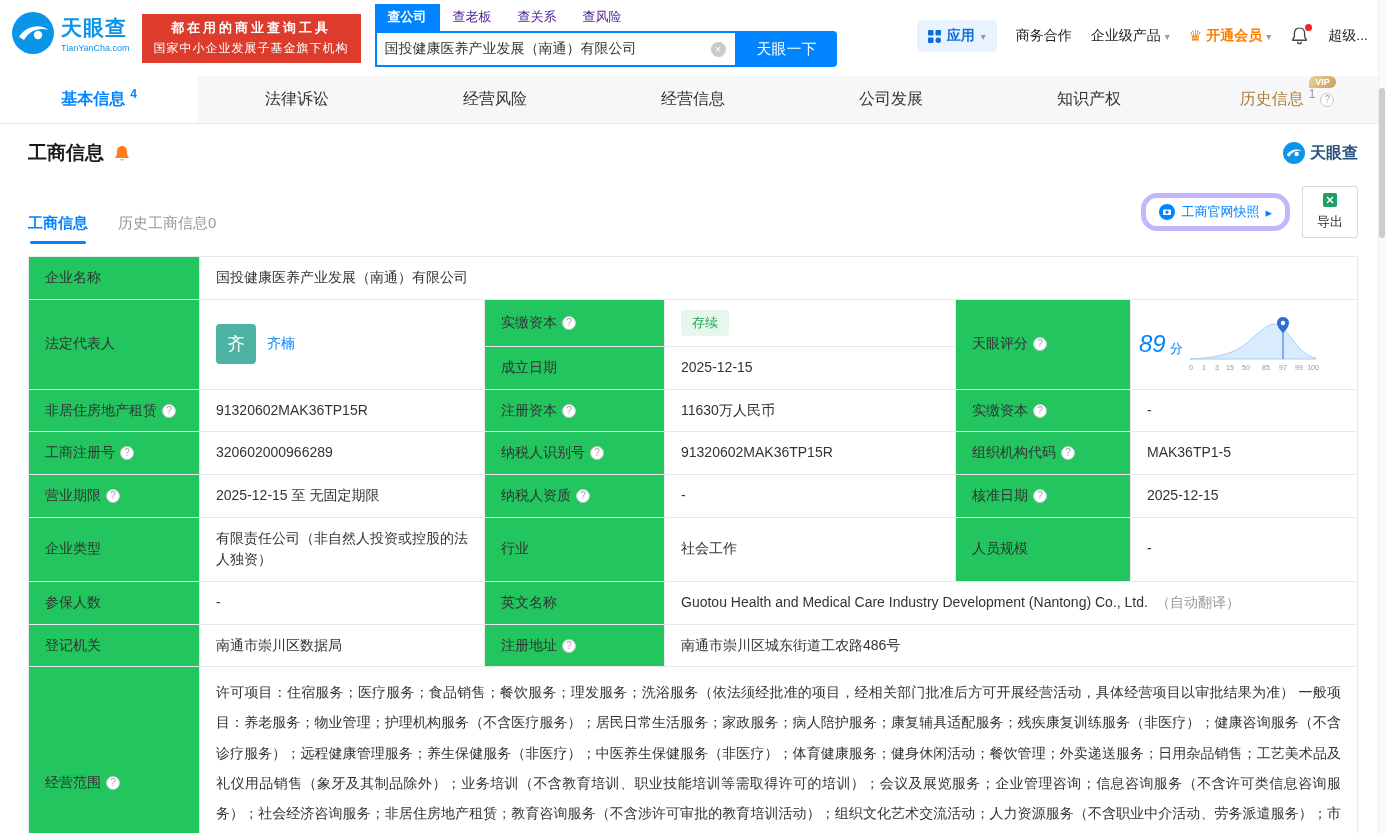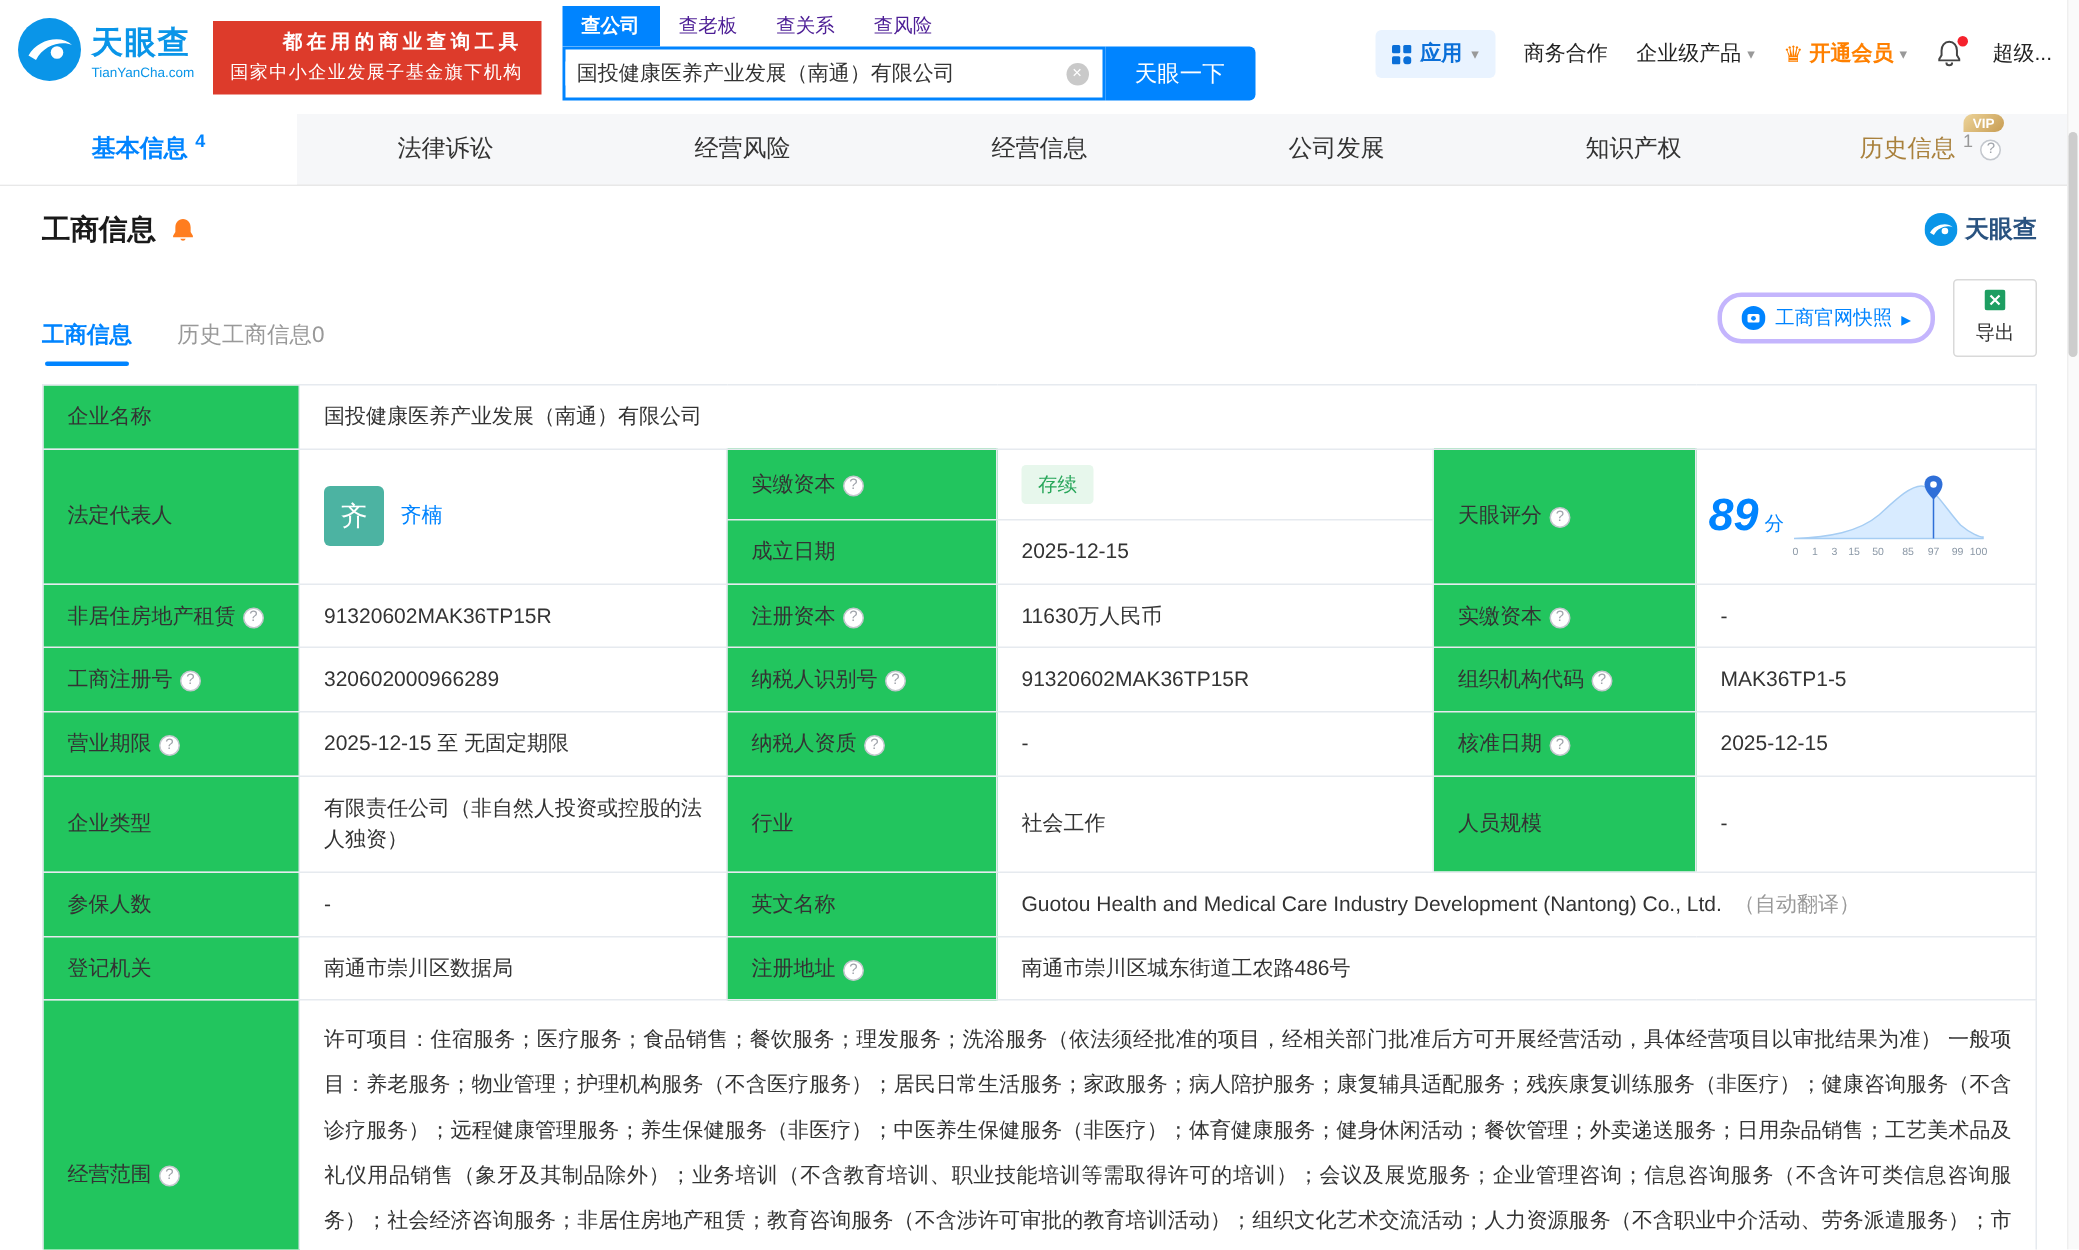--- a/index.html
+++ b/index.html
@@ -5,21 +5,21 @@
 <style>
   * { box-sizing: border-box; margin: 0; padding: 0; }
   html,body { width:1386px; height:833px; overflow:hidden; }
   body { font-family:"Liberation Sans","DejaVu Sans",sans-serif; color:#333; background:#fff; position:relative; }
 
   
   .topbar { display:flex; align-items:flex-start; padding:4px 18px 0 12px; height:68px; }
   .logo-block { display:flex; align-items:center; gap:7px; margin-top:8px; cursor:pointer; }
   .logo-text .cn { font-size:21px; font-weight:bold; color:#0a95e8; letter-spacing:1px; }
   .logo-text .en { font-size:9px; color:#0a95e8; margin-top:1px; }
-  .promo { margin-left:12px; margin-top:10px; background:#dd3b2b; color:#fff; padding:5px 12px 6px; text-align:right; }
+  .promo { margin-left:12px; margin-top:10px; background:#dd3b2b; color:#fff; padding:5px 12px 6px; text-align:center; }
   .promo .l1 { font-size:13px; font-weight:bold; letter-spacing:3px; }
   .promo .l2 { font-size:12px; letter-spacing:1px; margin-top:3px; }
 
   .search-block { margin-left:14px; }
   .search-tabs { display:flex; font-size:13px; }
   .search-tab { padding:4px 13px 5px; cursor:pointer; color:#4c1d95; }
   .search-tab.active { background:#0084ff; color:#fff; font-weight:bold; }
   .search-row { display:flex; }
   .input-wrap { width:362px; height:36px; border:2px solid #0084ff; display:flex; align-items:center; background:#fff; }
   .input-wrap input { flex:1; border:none; outline:none; font-size:14px; padding:0 8px; color:#333; min-width:0; }
@@ -53,34 +53,34 @@
   .title-wrap { display:flex; align-items:center; gap:9px; }
   .section-title { font-size:19px; font-weight:bold; color:#1a1a1a; }
   .mini-logo { display:flex; align-items:center; gap:5px; }
   .mini-logo .t { font-size:16px; font-weight:bold; color:#2a5380; }
 
   .subtab-row { display:flex; align-items:flex-end; margin-top:20px; }
   .subtab { font-size:15px; margin-right:30px; padding-bottom:11px; position:relative; color:#999; cursor:pointer; }
   .subtab.active { color:#0084ff; font-weight:bold; }
   .subtab.active::after { content:""; position:absolute; left:2px; right:2px; bottom:0; height:3px; background:#0084ff; border-radius:2px; }
   .subtab-actions { margin-left:auto; display:flex; gap:12px; align-items:center; padding-bottom:6px; }
-  .snapshot-btn { display:flex; align-items:center; gap:6px; border:3px solid #c4b5fd; color:#0084ff; border-radius:16px; padding:5px 13px; font-size:13px; background:#fff; cursor:pointer; }
+  .snapshot-btn { display:flex; align-items:center; gap:6px; border:5px solid #c4b5fd; color:#0084ff; border-radius:16px; padding:5px 13px; font-size:13px; background:#fff; cursor:pointer; }
   .export-btn { display:flex; align-items:center; gap:6px; border:1px solid #d9d9d9; color:#333; border-radius:3px; padding:6px 14px; font-size:13px; background:#fff; cursor:pointer;flex-direction:column; }
 
   
   table.info { width:100%; border-collapse:collapse; table-layout:fixed; margin-top:12px; font-size:14px; }
   .info td { border:1px solid #e6eaef; padding:10px 16px; line-height:1.55; vertical-align:middle; color:#333; word-break:break-all; }
   .info td.lbl { background:#22c55e; }
   .rep { display:flex; align-items:center; gap:11px; }
   .avatar { width:40px; height:40px; border-radius:4px; background:#4cb3a2; color:#fff; font-size:18px; line-height:40px; text-align:center; flex:none; }
   a.rep-link { color:#0084ff; text-decoration:none; cursor:pointer; }
   .status-badge { display:inline-block; background:#e7f7ec; color:#28a65a; font-size:13px; padding:3px 11px; border-radius:3px; }
   .score-cell { padding:6px 8px !important; }
   .score-flex { display:flex; align-items:center; gap:4px; }
-  .score-num { color:#0084ff; font-size:30px; font-weight:bold; font-style:italic; line-height:1; }
+  .score-num { color:#0084ff; font-size:24px; font-weight:normal; font-style:italic; line-height:1; }
   .score-unit { color:#0084ff; font-size:13px; margin-top:10px; }
   .note { color:#999; margin-left:8px; }
   .scope-cell { line-height:2.15 !important; text-align:justify; }
 
   
   .scrollbar-track { position:absolute; top:0; right:0; width:8px; height:833px; background:#fafafa; border-left:1px solid #efefef; }
   .scrollbar-thumb { position:absolute; top:88px; right:1px; width:6px; height:150px; background:#cdcdcd; border-radius:3px; cursor:pointer; }
 </style>
 </head>
 <body>

